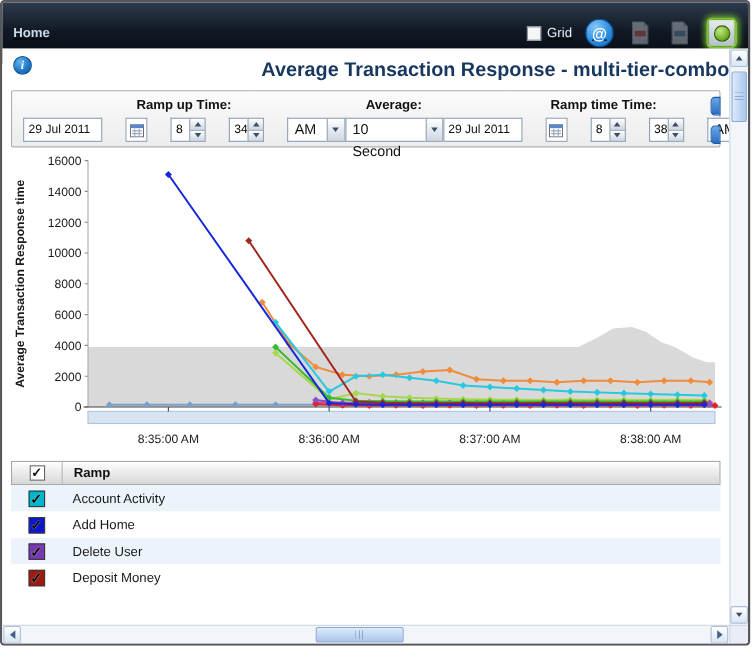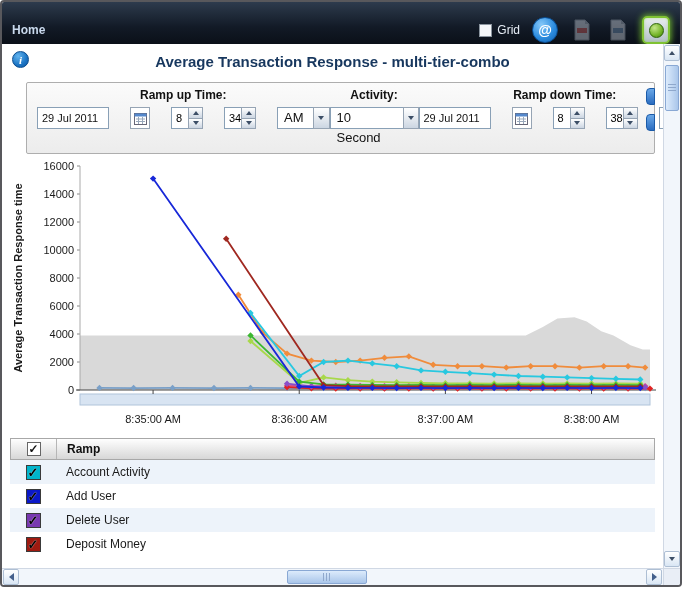--- a/index.html
+++ b/index.html
@@ -3,21 +3,21 @@
 <meta charset="utf-8">
 <style>
   * { box-sizing: border-box; margin:0; padding:0; }
   body { background:#ffffff; font-family:"Liberation Sans", sans-serif; }
   .window { position:relative; width:682px; height:587px; border:2px solid #58585c; border-radius:4px;
             background:#ffffff; overflow:hidden; }
 
   
   .topbar { position:absolute; top:0; left:0; right:0; height:56px;
             background:linear-gradient(180deg,#2d3b4d 0%,#121a26 45%,#04070c 100%);
-            display:flex; align-items:center; padding:0 10px; }
+            display:flex; align-items:center; padding:0 10px;text-decoration:underline; }
   .home { color:#c9d9ec; font-size:12px; font-weight:bold; cursor:pointer; }
   .topbar-right { margin-left:auto; display:flex; align-items:center; gap:12px; }
   .grid-group { display:flex; align-items:center; gap:5px; }
   .grid-chk { width:13px; height:13px; background:#f4f6f8; border:1px solid #8a949e; }
   .grid-label { color:#e6edf5; font-size:12px; }
   .btn-email { width:26px; height:26px; border-radius:50%;
                background:radial-gradient(circle at 35% 28%, #86c8f8, #2d8de0 55%, #1261b0);
                border:1px solid #0a4f96; color:#fff; font-weight:bold; font-size:14px;
                display:flex; align-items:center; justify-content:center; cursor:pointer; }
   .btn-doc { width:24px; height:26px; display:flex; align-items:center; justify-content:center; opacity:.45; }
@@ -31,25 +31,25 @@
 
   
   .content { position:absolute; top:42px; left:0; right:17px; bottom:17px; background:#fff; overflow:hidden; }
 
   .title-row { position:relative; height:36px; padding-top:9px; }
   .info-icon { position:absolute; left:10px; top:7px; width:17px; height:17px; border-radius:50%;
                background:radial-gradient(circle at 35% 28%, #63b4ee, #1b74c4 60%, #0d57a0);
                border:1px solid #0b4c8e; color:#fff; font-size:11px; font-weight:bold; font-style:italic;
                display:flex; align-items:center; justify-content:center; cursor:pointer;
                font-family:"Liberation Serif", serif; }
-  .page-title { text-align:center; color:#17375e; font-size:15px; font-weight:bold; }
+  .page-title { text-align:right; color:#17375e; font-size:18px; font-weight:bold; }
 
   
-  .panel { position:relative; margin:2px 8px 4px 24px; border:1px solid #aeaeae; border-radius:2px;
-           background:linear-gradient(180deg,#fbfbfb,#ececec); padding:5px 10px 24px 10px;
+  .panel { position:relative; margin:2px 8px 4px 8px; border:1px solid #aeaeae; border-radius:2px;
+           background:linear-gradient(180deg,#fbfbfb,#ececec); padding:5px 10px 4px 10px;
            display:flex; justify-content:space-between; }
   .grp { display:flex; flex-direction:column; align-items:center; }
   .grp-label { font-size:12px; font-weight:bold; color:#111; margin-bottom:5px; }
   .grp-controls { display:flex; align-items:center; gap:21px; }
   .date-input { width:72px; height:22px; border:1px solid #89a0b6; font-size:11px; padding:0 4px;
                 color:#111; font-family:"Liberation Sans", sans-serif; }
   .cal-btn { width:20px; height:22px; border:1px solid #96a4b4; background:#fff; padding:0;
              display:flex; align-items:center; justify-content:center; cursor:pointer; }
   .spin { display:flex; }
   .spin input { width:17px; height:22px; border:1px solid #89a0b6; border-right:none; font-size:11px;
@@ -197,33 +197,33 @@
           <span class="dd">
             <span class="dd-value">AM</span>
             <button class="dd-btn">
                 <span class="tri-down"></span>
               </button>
           </span>
         </div>
       </div>
 
       <div class="grp">
-        <div class="grp-label">Activity:</div>
+        <div class="grp-label">Average:</div>
         <div class="grp-controls">
           <span class="dd">
             <span class="dd-value" style="min-width:72px">10 Second</span>
             <button class="dd-btn">
                 <span class="tri-down"></span>
               </button>
           </span>
         </div>
       </div>
 
       <div class="grp">
-        <div class="grp-label">Ramp down Time:</div>
+        <div class="grp-label">Ramp time Time:</div>
         <div class="grp-controls">
           <input class="date-input" value="29 Jul 2011" style="">
           <button class="cal-btn">
             <svg width="13" height="13" viewBox="0 0 13 13">
               <rect x="0.5" y="1.5" width="12" height="11" fill="#fff" stroke="#667"></rect>
               <rect x="0.5" y="1.5" width="12" height="3" fill="#5588cc"></rect>
               <path d="M2 7 H11 M2 9.5 H11 M4.5 5 V12 M8.5 5 V12" stroke="#99a8bb" stroke-width="1" fill="none"></path>
             </svg>
           </button>
           <span class="spin">
@@ -485,21 +485,21 @@
               </span>
             </span>
             <span class="lname">Account Activity</span>
           </div>
           <div class="lrow">
             <span class="lchk-cell">
               <span class="swatch" style="background: rgb(10, 24, 200);">
                 <span class="check">✓</span>
               </span>
             </span>
-            <span class="lname">Add User</span>
+            <span class="lname">Add Home</span>
           </div>
           <div class="lrow alt">
             <span class="lchk-cell">
               <span class="swatch" style="background: rgb(120, 56, 176);">
                 <span class="check">✓</span>
               </span>
             </span>
             <span class="lname">Delete User</span>
           </div>
           <div class="lrow">

